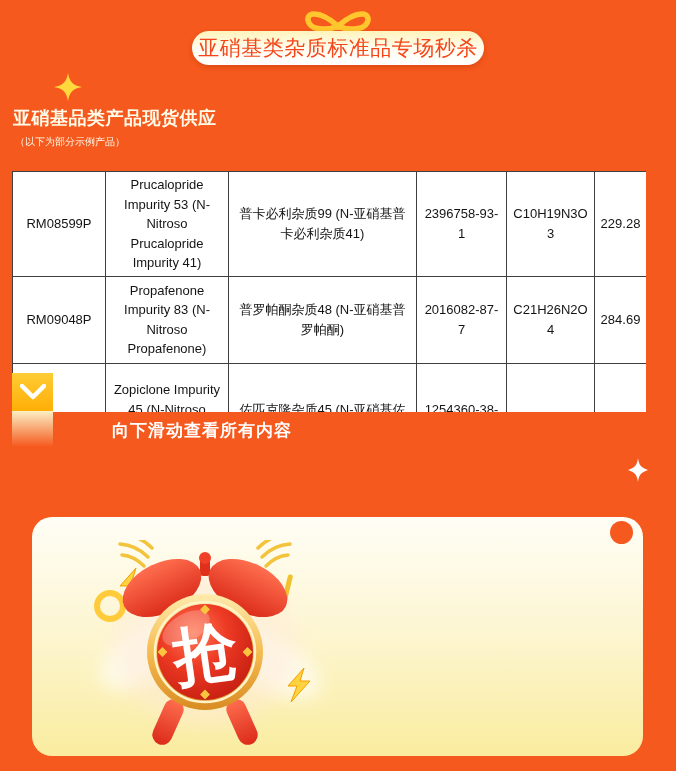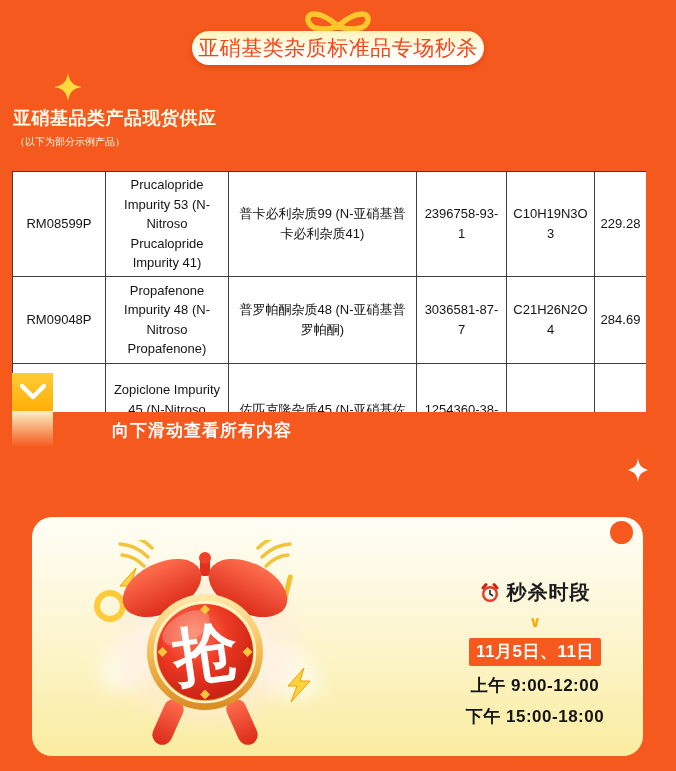--- a/index.html
+++ b/index.html
@@ -99,23 +99,23 @@
           <tr>
             <td>RM08599P</td>
             <td>Prucalopride Impurity 53 (N-Nitroso Prucalopride Impurity 41)</td>
             <td>普卡必利杂质99 (N-亚硝基普卡必利杂质41)</td>
             <td>2396758-93-1</td>
             <td>C10H19N3O3</td>
             <td>229.28</td>
           </tr>
           <tr>
             <td>RM09048P</td>
-            <td>Propafenone Impurity 48 (N-Nitroso Propafenone)</td>
+            <td>Propafenone Impurity 83 (N-Nitroso Propafenone)</td>
             <td>普罗帕酮杂质48 (N-亚硝基普罗帕酮)</td>
-            <td>3036581-87-7</td>
+            <td>2016082-87-7</td>
             <td>C21H26N2O4</td>
             <td>284.69</td>
           </tr>
           <tr>
             <td>RM08945Z</td>
             <td>Zopiclone Impurity 45 (N-Nitroso Zopiclone Impurity 34)</td>
             <td>佐匹克隆杂质45 (N-亚硝基佐匹克隆杂质34)</td>
             <td>1254360-38-7</td>
             <td>C6H11N3O2</td>
             <td>157.17</td>
@@ -195,32 +195,15 @@
       <g fill="#F9C63F">
         <rect x="121.5" y="66" width="7" height="7" transform="rotate(45 125 69.5)"></rect>
         <rect x="121.5" y="151" width="7" height="7" transform="rotate(45 125 154.5)"></rect>
         <rect x="164" y="108.5" width="7" height="7" transform="rotate(45 167.5 112)"></rect>
         <rect x="79" y="108.5" width="7" height="7" transform="rotate(45 82.5 112)"></rect>
       </g>
 
       <text x="125" y="136" text-anchor="middle" font-size="64" font-weight="bold" fill="#FFFFFF" transform="rotate(-8 125 112)" font-family="'Liberation Sans',sans-serif">抢</text>
     </svg>
 
-    <div class="schedule">
-      <div class="sched-title">
-        <svg width="20" height="20" viewBox="0 0 20 20">
-          <path d="M3 5 L6 1.6 M17 5 L14 1.6" stroke="#C62617" stroke-width="3" stroke-linecap="round"></path>
-          <circle cx="10" cy="11" r="8" fill="#E53A24"></circle>
-          <circle cx="10" cy="11" r="5.6" fill="#FFF7EC"></circle>
-          <path d="M10 7.6 L10 11 L12.6 12.6" stroke="#222222" stroke-width="1.6" fill="none" stroke-linecap="round"></path>
-        </svg>
-        <span>秒杀时段</span>
-      </div>
-      <div class="sched-chev">∨</div>
-      <div>
-        <span class="date-box">11月5日、11日</span>
-      </div>
-      <div class="time-line">上午 9:00-12:00</div>
-      <div class="time-line">下午 15:00-18:00</div>
-    </div>
   </div>
 
 </div>
 
 </body></html>

